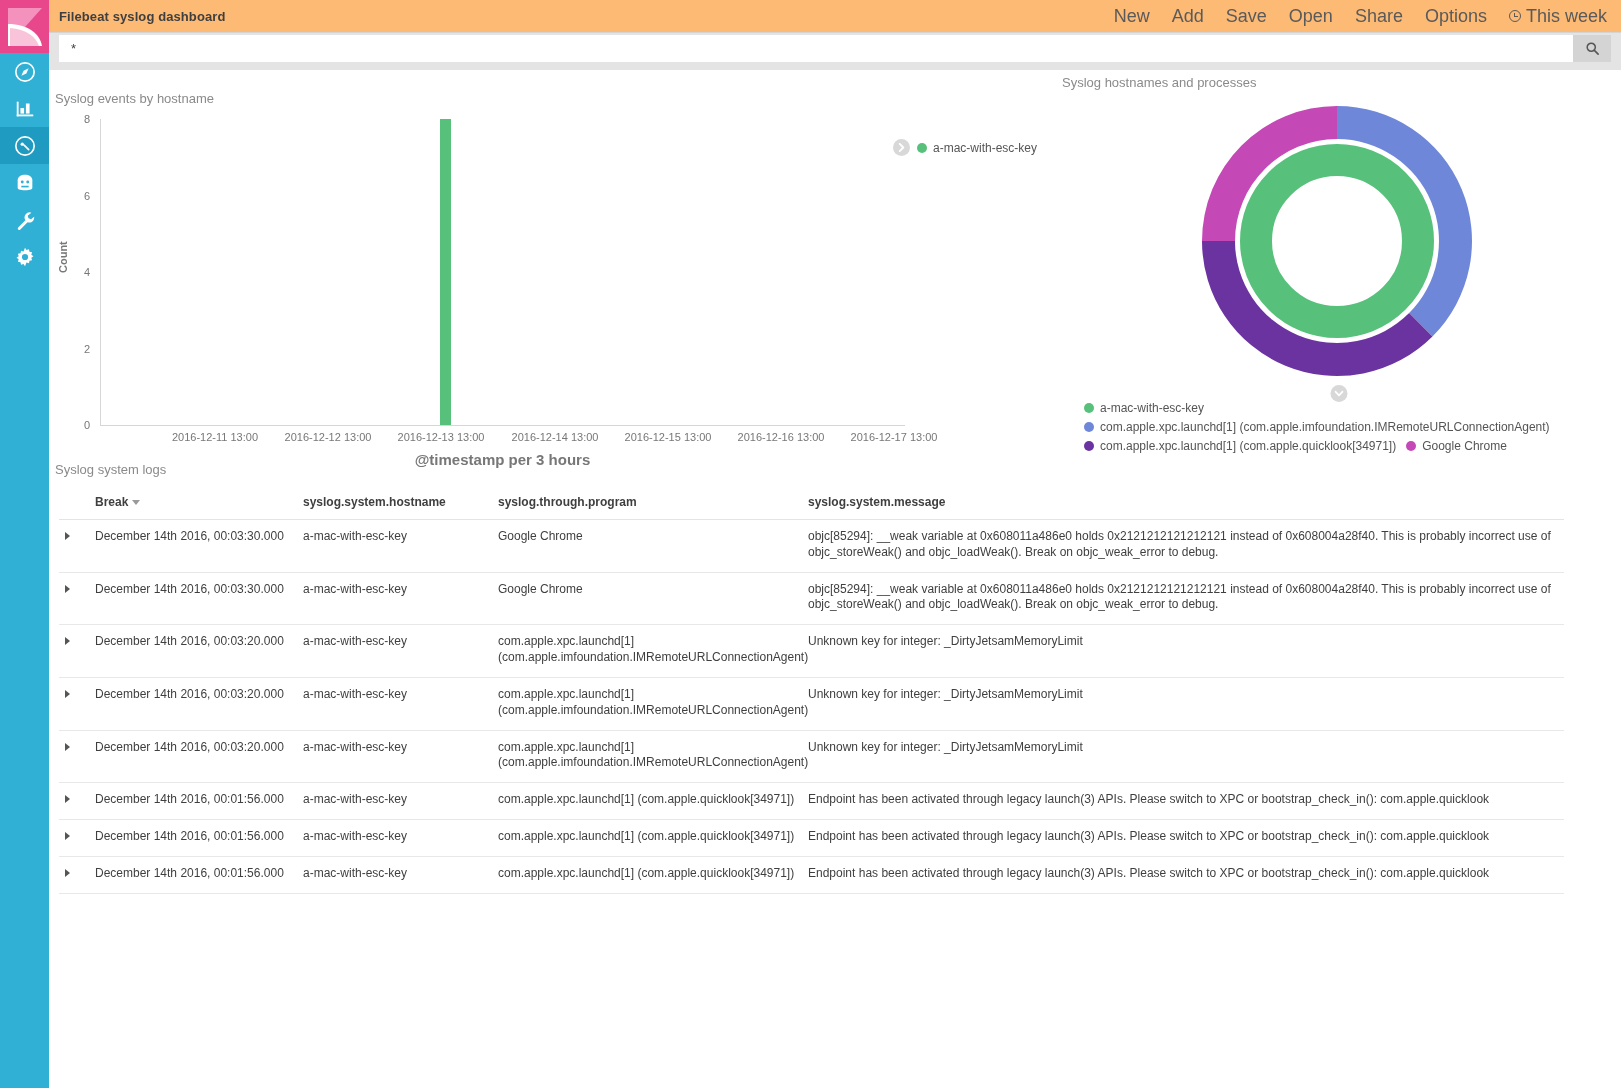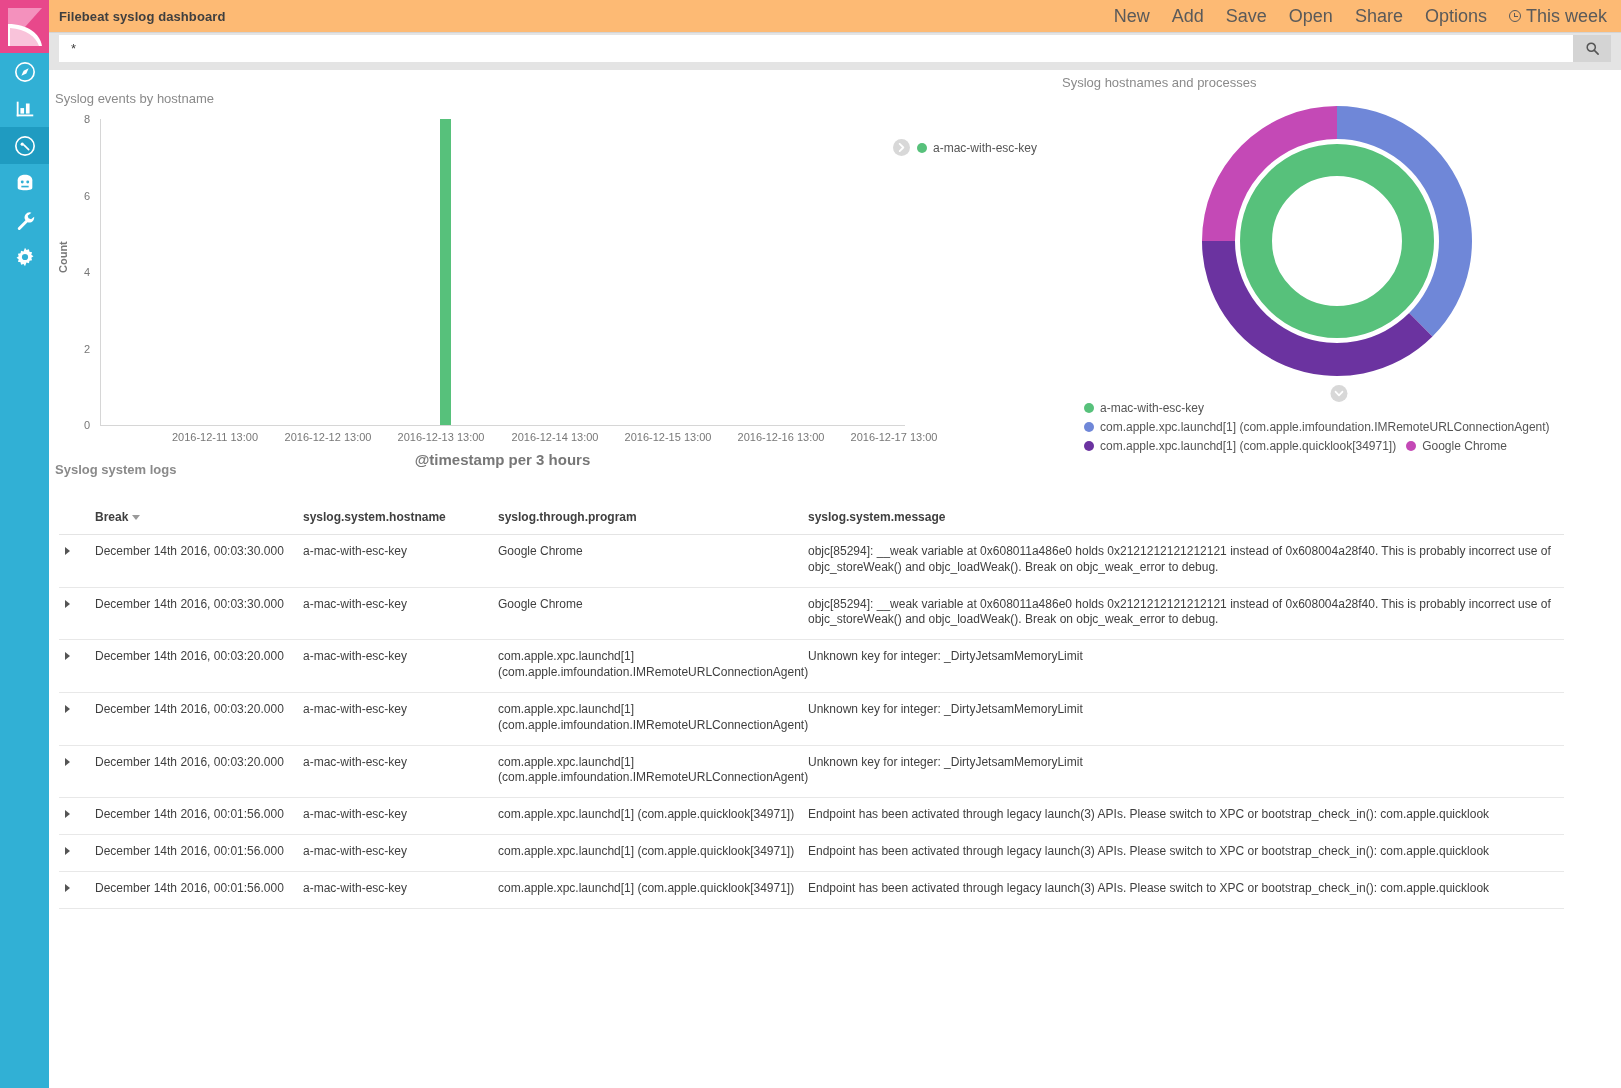--- a/index.html
+++ b/index.html
@@ -165,21 +165,21 @@
     align-content: flex-start;
   }
   .donut-legend .legend-entry { font-size: 12px; }
   .legend-row-full { width: 100%; }
 
   
   .panel-table {
     position: absolute; left: 6px; top: 392px;
     width: 1560px; height: 620px;
   }
-  .table-title { margin-bottom: 25px; font-weight: bold; }
+  .table-title { margin-bottom: 10px; }
   table.logs {
     width: 1505px; border-collapse: collapse;
     margin-left: 4px;
     table-layout: fixed;
   }
   table.logs th {
     text-align: left;
     font-size: 12px; font-weight: bold; color: #3f3f3f;
     padding: 8px 6px 10px 6px;
     border-bottom: 1px solid #e4e4e4;

